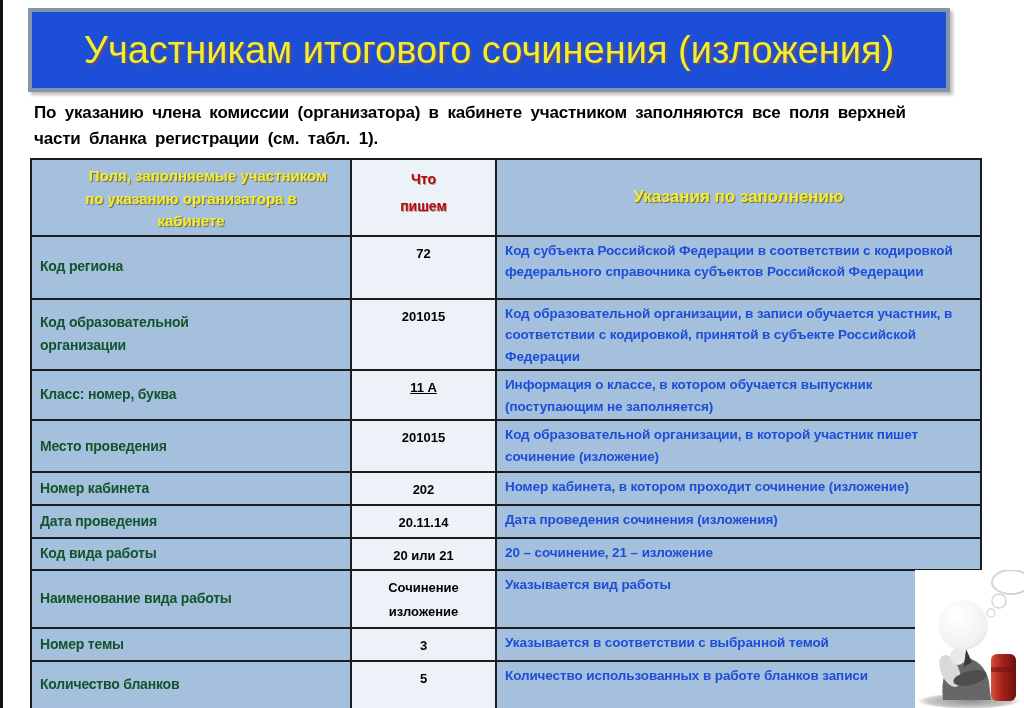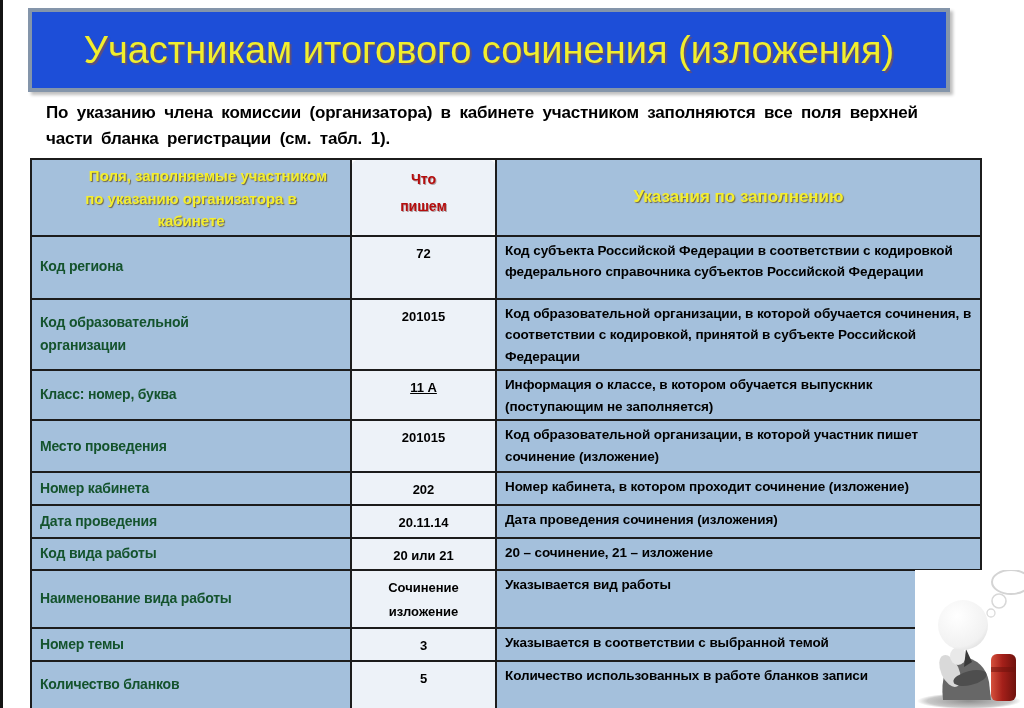--- a/index.html
+++ b/index.html
@@ -20,21 +20,21 @@
     box-shadow:3px 3px 3px rgba(0,0,0,0.25);
     display:flex; align-items:center; justify-content:center;
   }
   .banner .title-text {
     font-size:38px; font-weight:normal; color:#f1ee2d; white-space:nowrap;
     letter-spacing:0px;
     text-shadow:2px 2px 1px rgba(165,80,25,0.5);
   }
   
   .intro {
-    position:absolute; left:46px; top:100px; width:912px; margin:0;
+    position:absolute; left:34px; top:100px; width:912px; margin:0;
     font-size:17px; font-weight:bold; color:#000; line-height:1.5;
     white-space:pre-line; word-spacing:4px; letter-spacing:-0.2px;
   }
   
   table.info-table {
     position:absolute; left:30px; top:158px; width:950px;
     border-collapse:collapse; table-layout:fixed;
   }
   col.w1 { width:320px; } col.w2 { width:145px; } col.w3 { width:485px; }
   .info-table th, .info-table td {
@@ -45,38 +45,37 @@
   thead tr { height:60px; }
   thead th.c1 {
     color:#f4ee2f; font-size:15px; font-weight:bold; text-align:center;
     white-space:pre-line; line-height:1.5; text-indent:34px; vertical-align:top; padding-top:5px;
     text-shadow:1px 1px 1px rgba(85,60,0,0.7);
   }
   thead th.c2 {
     color:#b50d0d; font-size:14px; font-weight:bold; line-height:1.9;
     vertical-align:top; padding-top:6px;
     text-shadow:1px 1px 0 rgba(60,0,0,0.35);
-    border-radius:9px;
   }
   thead th.c3 {
     color:#f4ee2f; font-size:17px; font-weight:bold; text-align:center;
     vertical-align:middle;
     text-shadow:1px 1px 1px rgba(85,60,0,0.7);
   }
   tbody td.c1 {
     font-size:14px; font-weight:bold; color:#14532d; vertical-align:middle;
     white-space:pre-line; line-height:1.7; letter-spacing:-0.2px;
   }
   tbody td.c2 {
     font-size:13px; font-weight:bold; color:#000; vertical-align:top; padding-top:5px;
     line-height:1.8;
   }
   tbody td.c2.u { text-decoration:underline; }
   tbody td.c3 {
-    font-size:13.5px; font-weight:bold; color:#000000; vertical-align:top; padding-top:3px;
+    font-size:13.5px; font-weight:bold; color:#1d4ed8; vertical-align:top; padding-top:3px;
     line-height:1.6; letter-spacing:-0.1px;
   }
   tbody tr:nth-child(1)  { height:63px; }
   tbody tr:nth-child(2)  { height:64px; }
   tbody tr:nth-child(3)  { height:50px; }
   tbody tr:nth-child(4)  { height:52px; }
   tbody tr:nth-child(5)  { height:33px; }
   tbody tr:nth-child(6)  { height:25px; }
   tbody tr:nth-child(7)  { height:25px; }
   tbody tr:nth-child(8)  { height:58px; }
@@ -120,21 +119,21 @@
   <tbody>
       <tr>
     <td class="c1">Код региона</td>
     <td class="c2">72</td>
     <td class="c3">Код субъекта Российской Федерации в соответствии с кодировкой федерального справочника субъектов Российской Федерации</td>
   </tr>
       <tr>
     <td class="c1">Код образовательной
 организации</td>
     <td class="c2">201015</td>
-    <td class="c3">Код образовательной организации, в которой обучается сочинения, в соответствии с кодировкой, принятой в субъекте Российской Федерации</td>
+    <td class="c3">Код образовательной организации, в записи обучается участник, в соответствии с кодировкой, принятой в субъекте Российской Федерации</td>
   </tr>
       <tr>
     <td class="c1">Класс: номер, буква</td>
     <td class="c2 u">11 А</td>
     <td class="c3">Информация о классе, в котором обучается выпускник (поступающим не заполняется)</td>
   </tr>
       <tr>
     <td class="c1">Место проведения</td>
     <td class="c2">201015</td>
     <td class="c3">Код образовательной организации, в которой участник пишет сочинение (изложение)</td>

